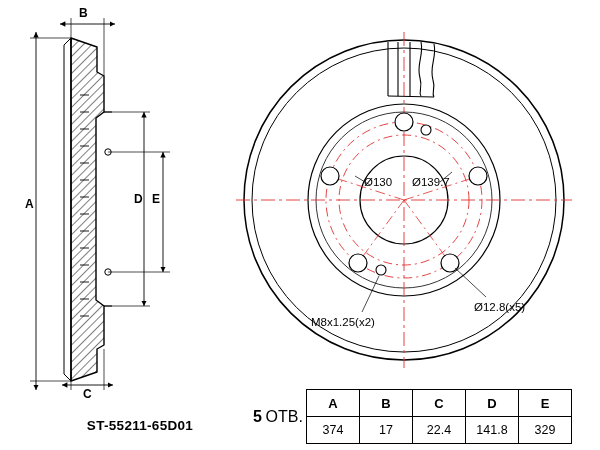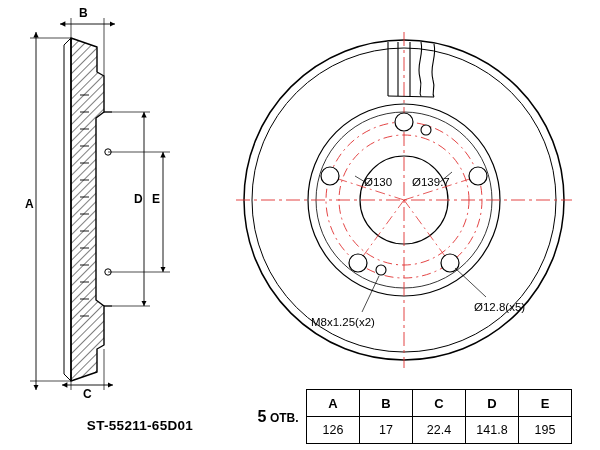--- a/index.html
+++ b/index.html
@@ -43,21 +43,21 @@
     border:none;
     width:56px;
     font-weight:bold;
     font-size:13px;
     text-align:center;
     white-space:nowrap;
   }
   .spec-table td.hdr{font-weight:bold;}
   .spec-table tr.values td{font-size:12.5px;}
   .lbl-num{font-size:16px;font-weight:bold;}
-  .lbl-txt{font-size:12px;font-weight:bold;}
+  .lbl-txt{font-size:16px;font-weight:normal;}
 </style>
 </head>
 <body>
 
 <div id="root">
 
   <svg width="600" height="450" viewBox="0 0 600 450">
     <defs>
       <pattern id="hatchPat" width="6" height="6" patternTransform="rotate(45)" patternUnits="userSpaceOnUse">
         <line x1="0" y1="0" x2="0" y2="6" stroke="#000" stroke-width="1"></line>
@@ -196,22 +196,22 @@
         <span class="lbl-num">5</span>
         <span class="lbl-txt">ОТВ.</span>
       </td>
       <td class="hdr">A</td>
       <td class="hdr">B</td>
       <td class="hdr">C</td>
       <td class="hdr">D</td>
       <td class="hdr">E</td>
     </tr>
     <tr class="values">
-      <td>126</td>
+      <td>374</td>
       <td>17</td>
       <td>22.4</td>
       <td>141.8</td>
-      <td>195</td>
+      <td>329</td>
     </tr>
   </tbody>
     </table>
 
 </div>
 
 </body></html>

